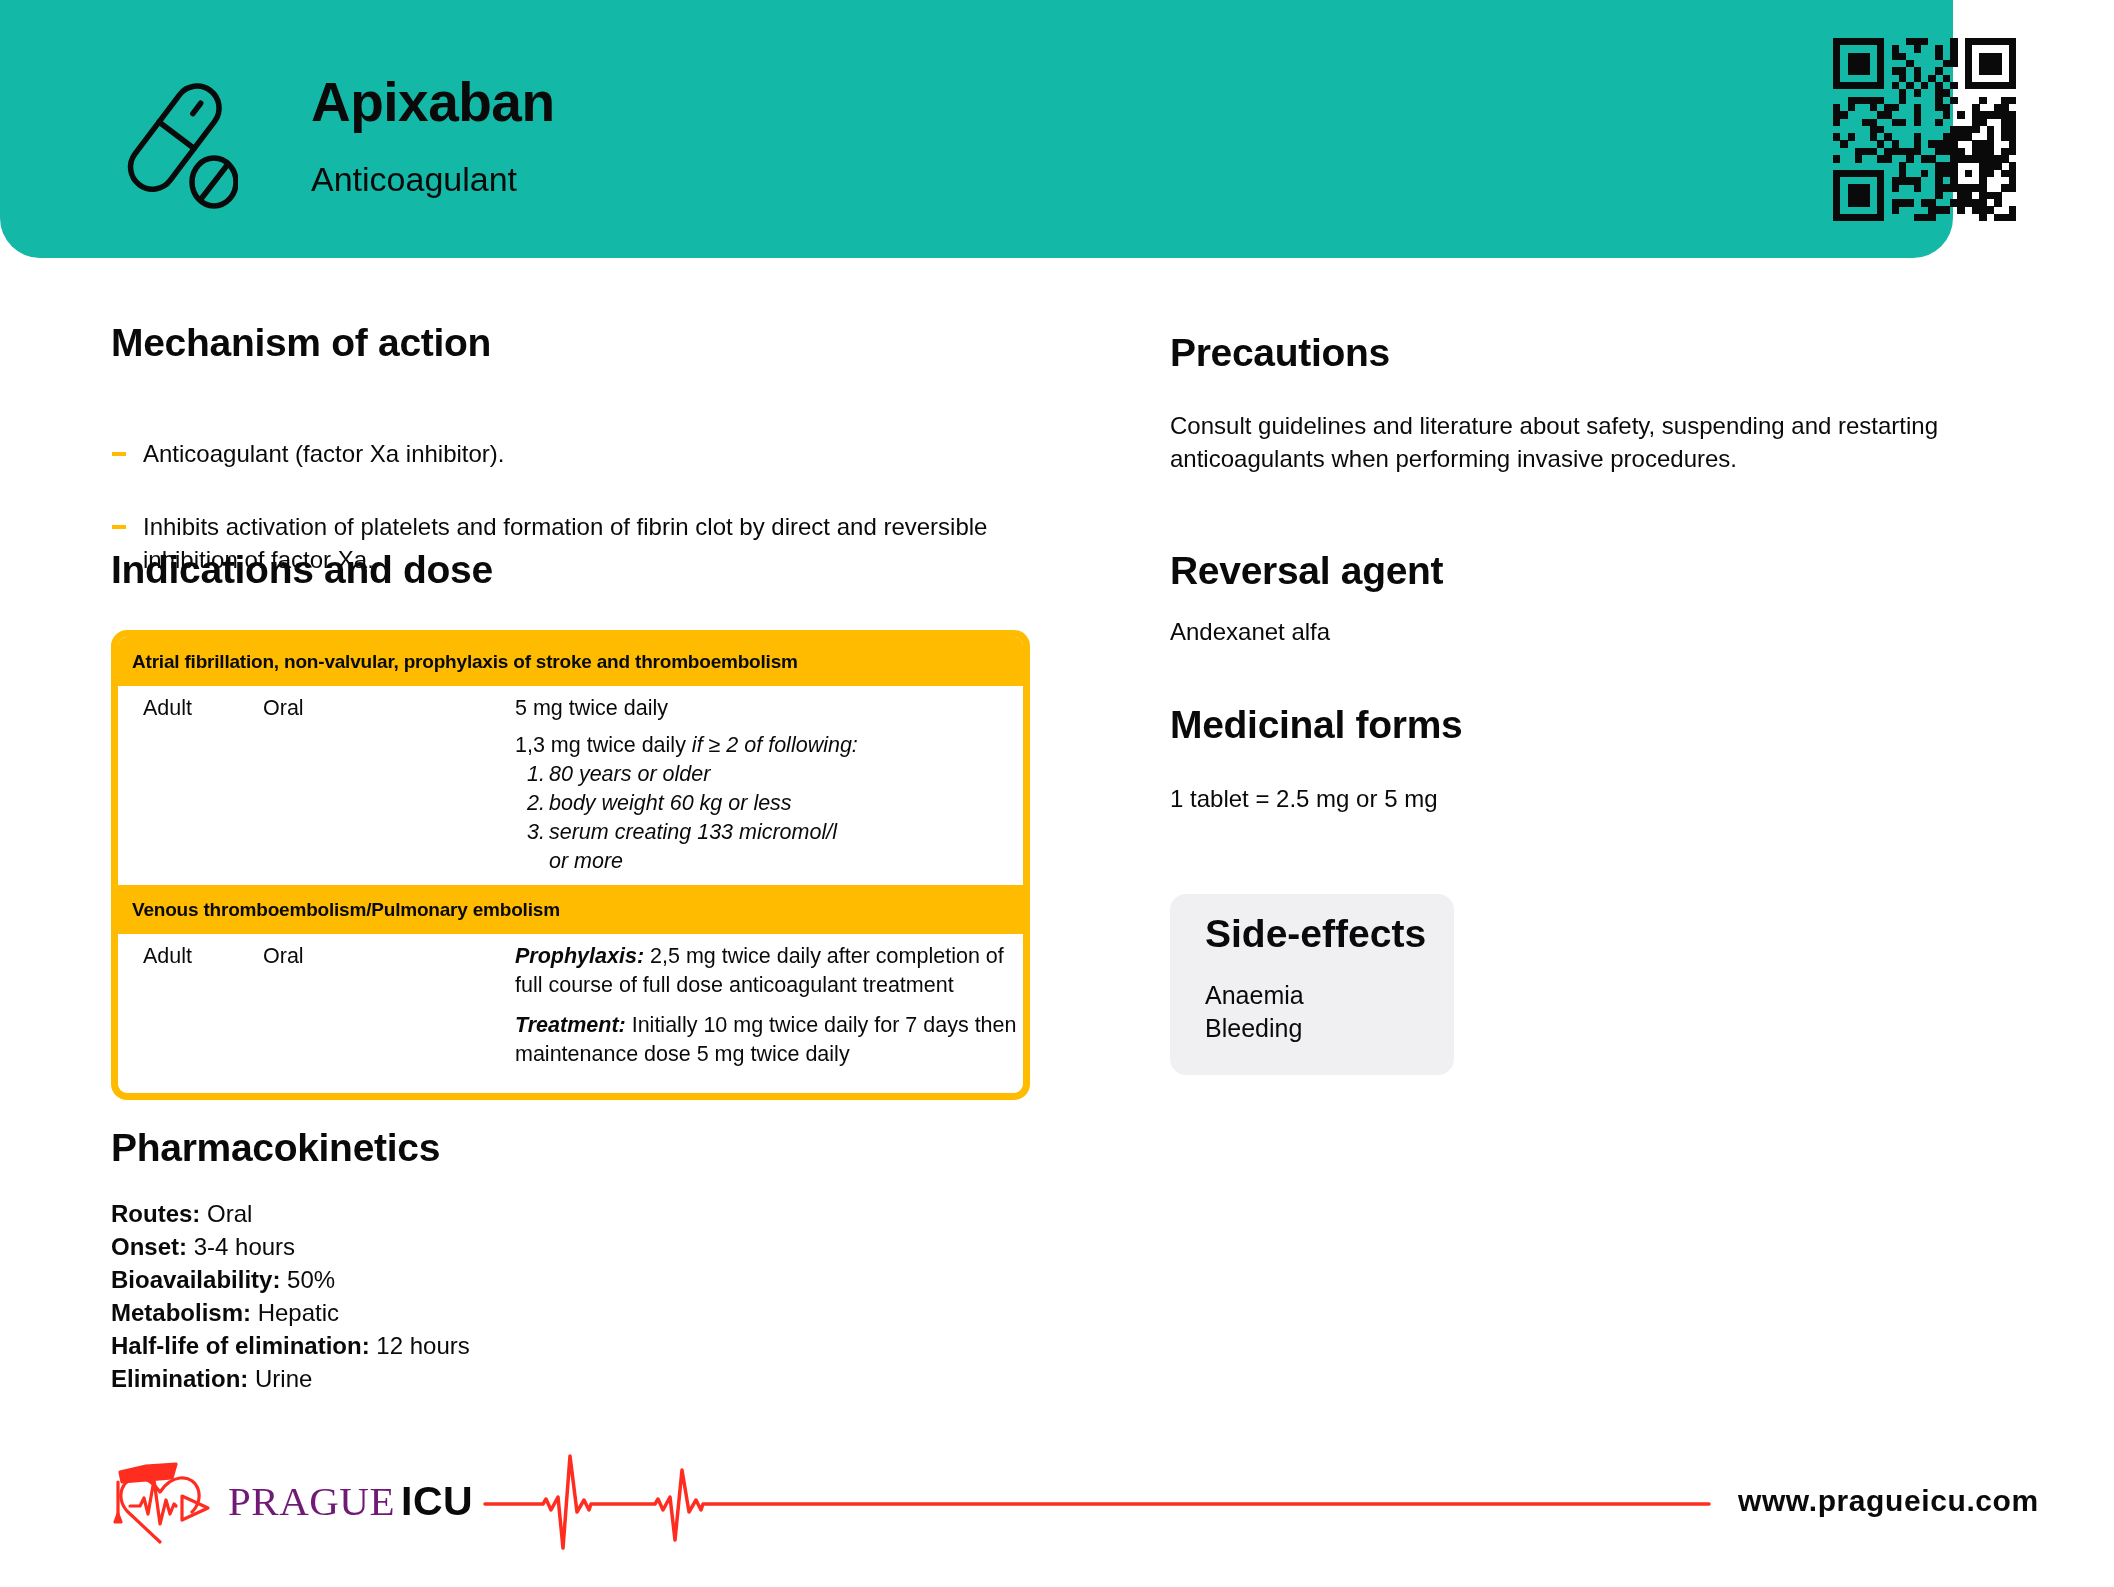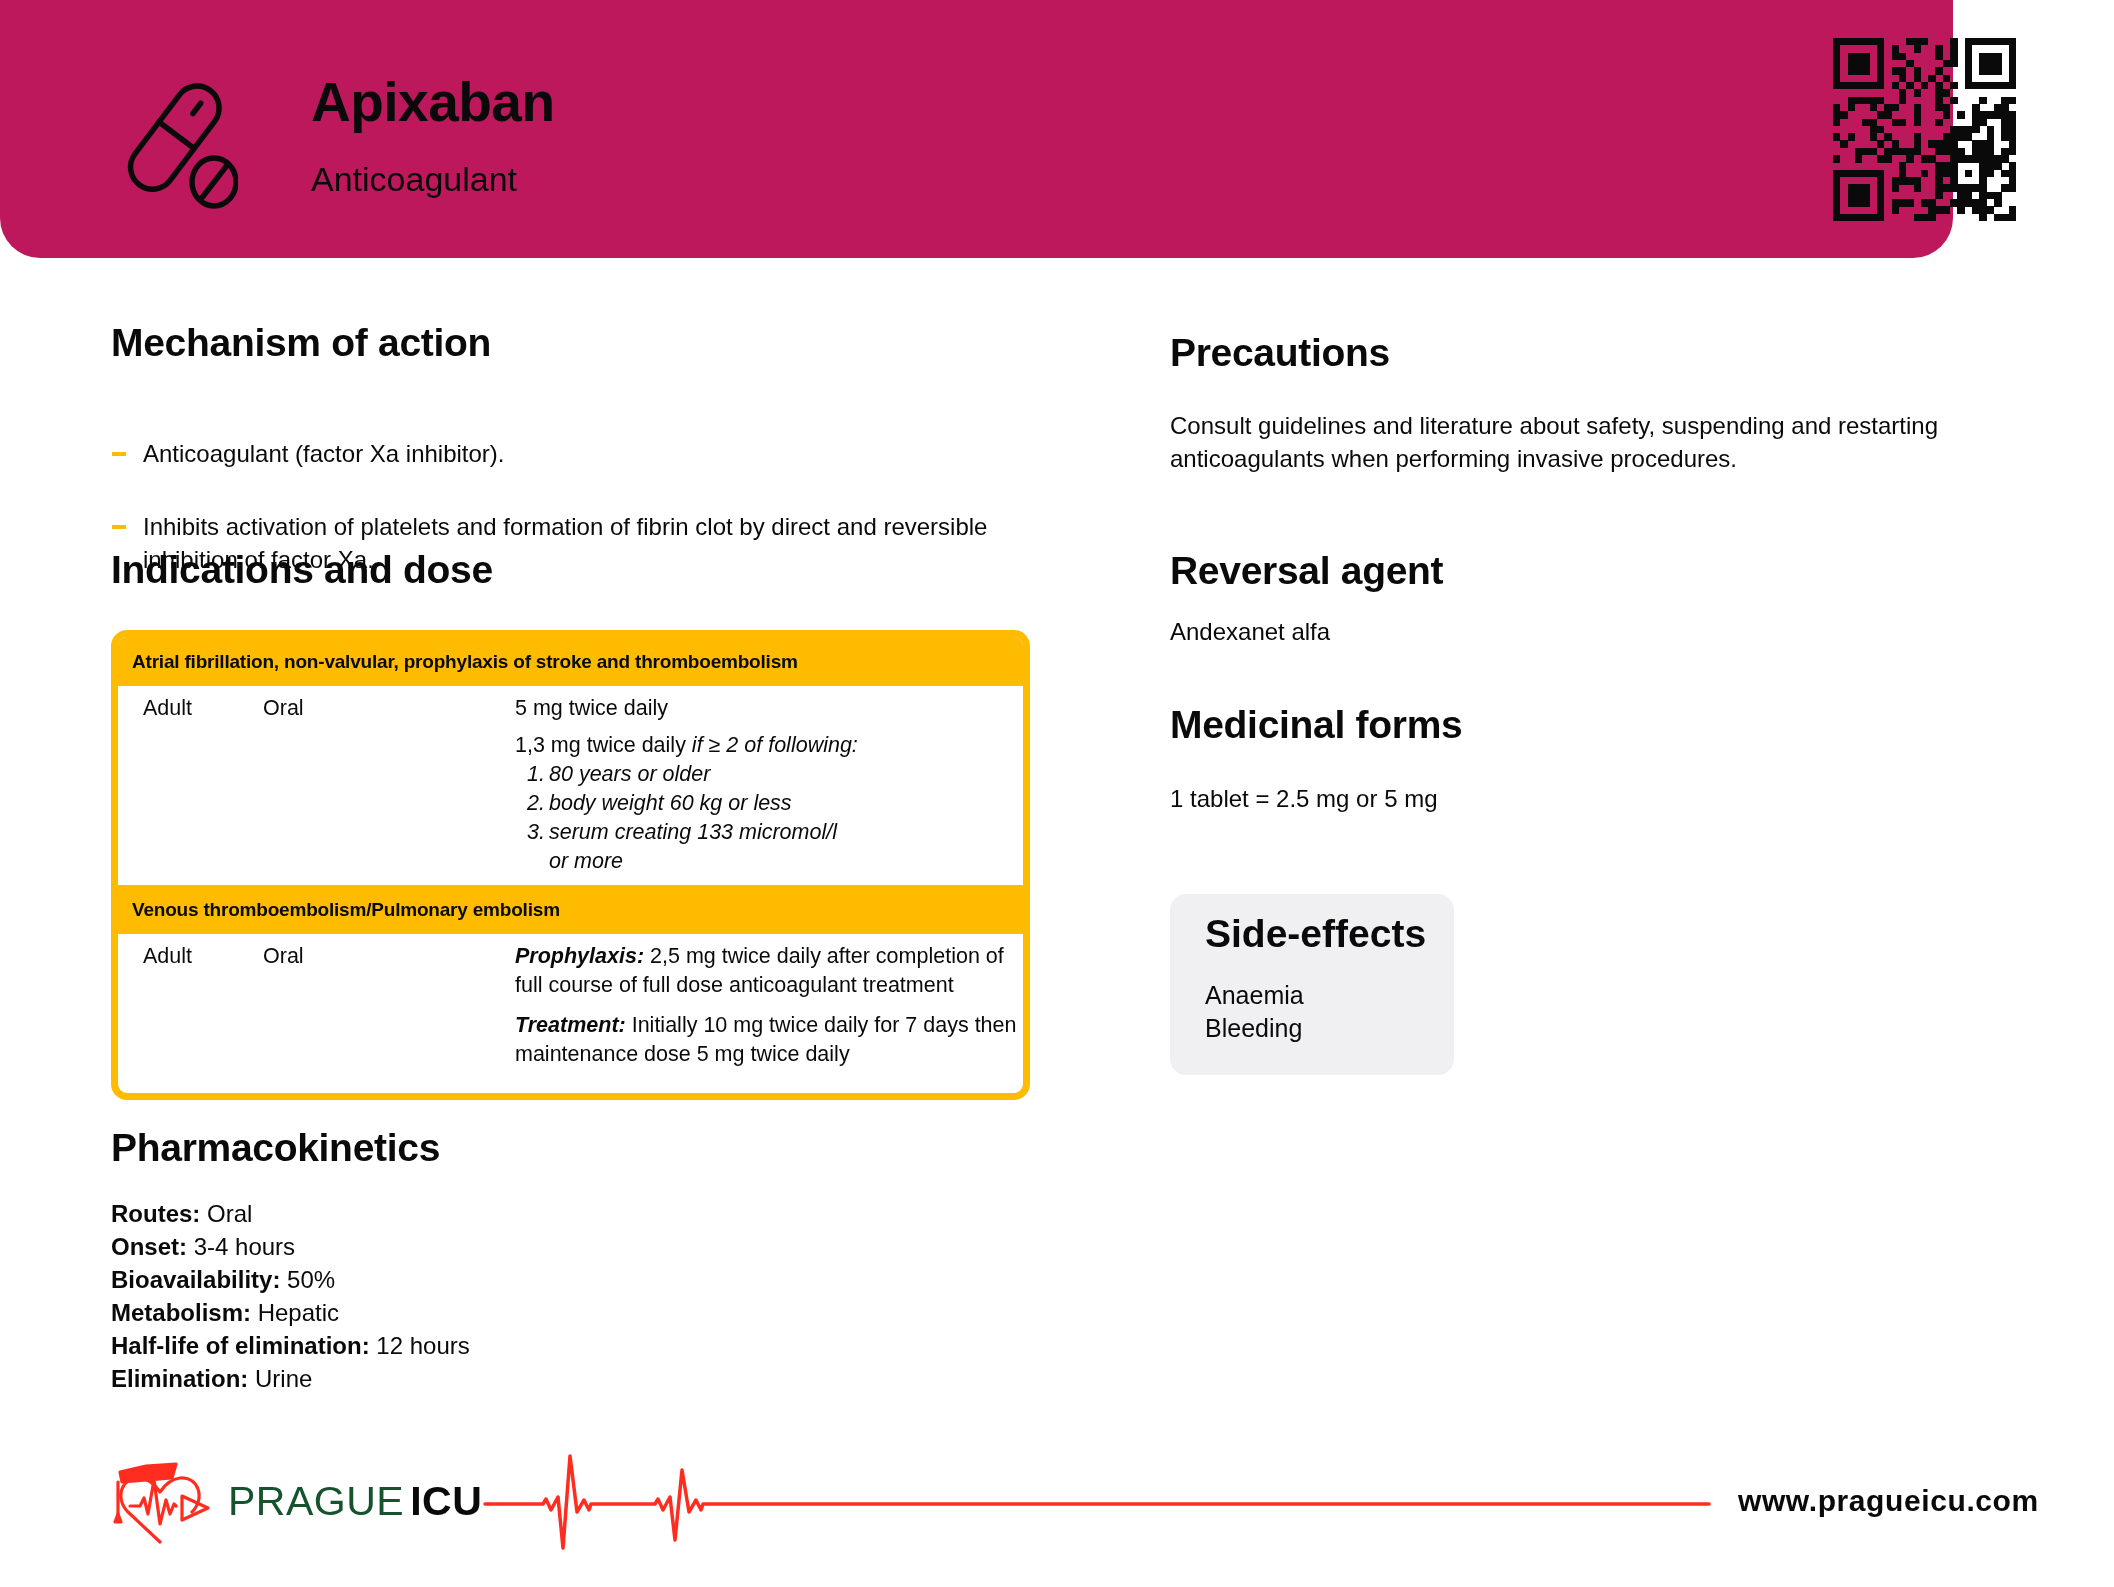--- a/index.html
+++ b/index.html
@@ -1,21 +1,21 @@
 <!DOCTYPE html>
 <html><head>
 <meta charset="utf-8">
 <style>
   * { box-sizing: border-box; margin: 0; padding: 0; }
   html, body { width: 2114px; height: 1587px; background: #ffffff; overflow: hidden; }
   body { position: relative; font-family: "Liberation Sans", "DejaVu Sans", sans-serif; color: #0a0a0a; }
 
   .header {
     position: absolute; left: 0; top: 0; width: 1953px; height: 258px;
-    background: #be185d; border-radius: 0 0 40px 40px;
+    background: #14b8a6; border-radius: 0 0 40px 40px;
   }
   .pill-icon { position: absolute; left: 118px; top: 72px; width: 120px; height: 138px; }
   .title { position: absolute; left: 311px; top: 70px; font-size: 55px; font-weight: 700; letter-spacing: -0.5px; line-height: 64px; }
   .subtitle { position: absolute; left: 311px; top: 159px; font-size: 34px; font-weight: 400; line-height: 40px; }
   .qr { position: absolute; left: 1833px; top: 38px; width: 183px; height: 183px; }
 
   .h2 { position: absolute; font-size: 39px; font-weight: 700; line-height: 44px; letter-spacing: -0.3px; white-space: nowrap; }
   .p { position: absolute; font-size: 24px; line-height: 33px; }
 
   .bullets { position: absolute; left: 112px; top: 397px; width: 880px; list-style: none; font-size: 24px; line-height: 33px; }
@@ -43,21 +43,21 @@
 
   .side-box {
     position: absolute; left: 1170px; top: 894px; width: 284px; height: 181px;
     background: #F0EFF2; border-radius: 16px;
   }
   .side-title { position: absolute; left: 35px; top: 18px; font-size: 39px; font-weight: 700; line-height: 44px; white-space: nowrap; }
   .side-list { position: absolute; left: 35px; top: 85px; font-size: 25px; line-height: 33px; list-style: none; }
 
   .footer-logo { position: absolute; left: 110px; top: 1460px; width: 104px; height: 86px; }
   .brand { position: absolute; left: 228px; top: 1478px; font-size: 41px; line-height: 46px; white-space: nowrap; letter-spacing: 0.5px; }
-  .brand .thin { font-weight: 400; color: #14532d; }
+  .brand .thin { font-weight: 400; color: #701a75; font-family: Liberation Serif, serif; }
   .brand .bold { font-weight: 700; margin-left: 6px; }
   .ecg { position: absolute; left: 0; top: 0; width: 2114px; height: 1587px; pointer-events: none; }
   .url { position: absolute; left: 1738px; top: 1483px; font-size: 30px; font-weight: 700; line-height: 36px; letter-spacing: 0.6px; }
 </style>
 </head>
 <body>
 
 <div class="header">
   <svg class="pill-icon" viewBox="0 0 120 138" fill="none" stroke="#0a0a0a" stroke-width="5.5" stroke-linecap="round">
     <g transform="rotate(37 55 68)">

